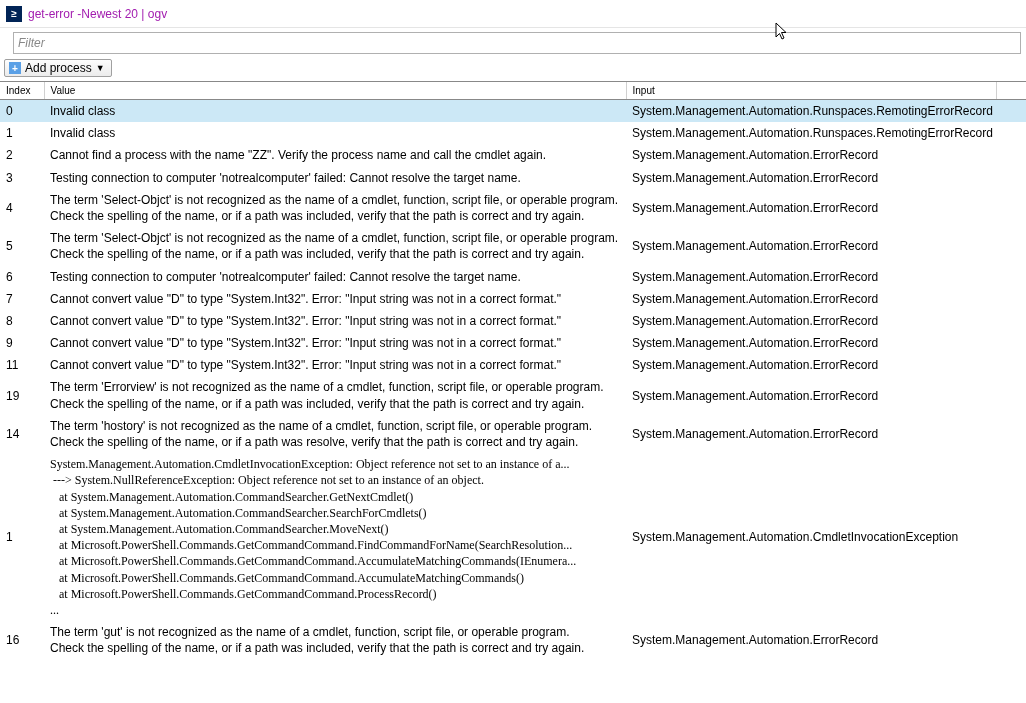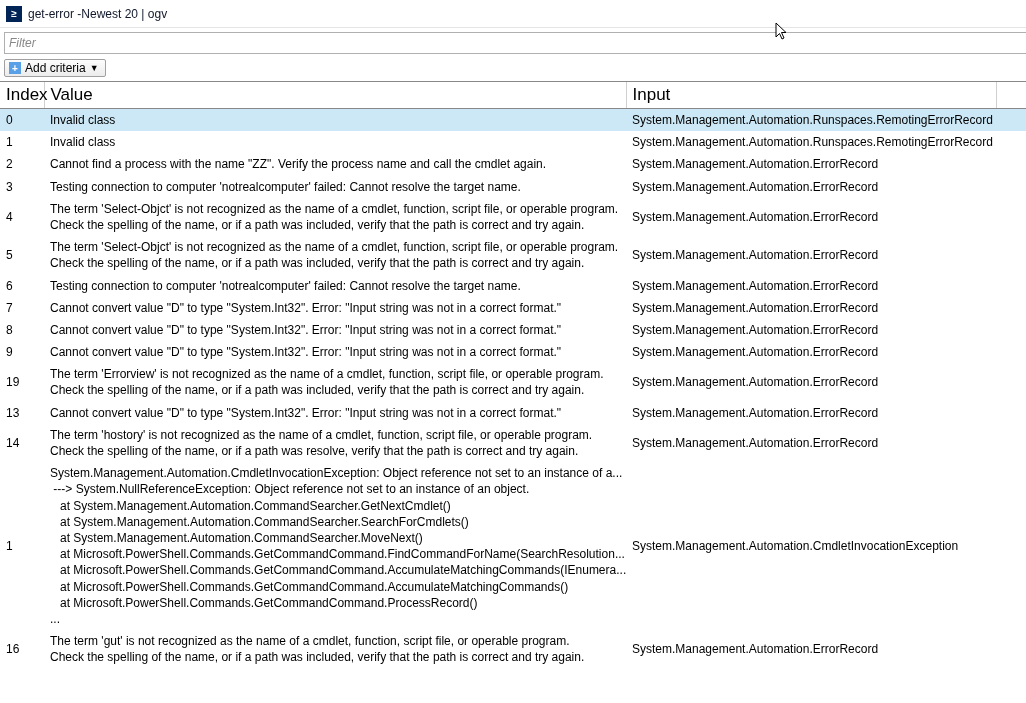--- a/index.html
+++ b/index.html
@@ -21,21 +21,21 @@
     border-bottom: 1px solid #e5e5e5;
   }
   .titlebar .ps-icon {
     width: 16px; height: 16px;
     background: #012456;
     color: #fff;
     display: flex; align-items: center; justify-content: center;
     font-size: 10px; font-weight: bold;
     margin-right: 6px;
   }
-  .titlebar .title { font-size: 12px; color: #0f172a; }
+  .titlebar .title { font-size: 12px; color: #a21caf; }
   .filter-box {
     width: 100%;
     height: 22px;
     border: 1px solid #b0b0b0;
     margin: 4px 4px 3px 4px;
     padding: 0 4px;
     font-size: 12px;
     font-style: italic;
     color: #888;
     display: flex;
@@ -70,65 +70,65 @@
     border-top: 1px solid #888;
   }
   table.grid {
     width: 100%;
     border-collapse: collapse;
     table-layout: fixed;
   }
   table.grid th {
     text-align: left;
     font-weight: normal;
-    font-size: 17px;
+    font-size: 10px;
     padding: 3px 6px;
     background: #ffffff;
     border-bottom: 1px solid #888;
     border-right: 1px solid #d0d0d0;
     color: #000;
   }
   table.grid td {
     padding: 3px 6px;
     font-size: 12px;
     vertical-align: middle;
     line-height: 1.35;
     border-bottom: 0;
   }
   col.idx { width: 44px; }
   col.val { width: 582px; }
   col.typ { width: 370px; }
   col.tail { width: 30px; }
   .idx-cell { padding-right: 10px; color:#000; }
   tr.sel td { background: #cce8f6; }
   .val-cell { white-space: pre-line; word-break: break-word; }
-  .stack { white-space: pre; font-family: Liberation Sans, sans-serif; }
+  .stack { white-space: pre; font-family: Liberation Serif, serif; }
   .cursor {
     position: absolute;
     pointer-events: none;
   }
 </style>
 </head>
 <body>
 
 <div class="titlebar">
   <span class="ps-icon">≥</span>
   <span class="title">get-error -Newest 20 | ogv</span>
 </div>
 
-<div style="padding:0 0px;">
+<div style="padding:0 9px;">
   <div class="filter-box">
     <span>Filter</span>
   </div>
 </div>
 
 <div class="criteria-bar">
   <span class="add-criteria-btn">
     <span class="plus">+</span>
-    <span>Add criteria</span>
+    <span>Add process</span>
     <span class="caret">▼</span>
   </span>
 </div>
 
 <div class="grid-wrapper">
   <table class="grid">
     <colgroup>
       <col class="idx">
         <col class="val">
         <col class="typ">
@@ -199,29 +199,29 @@
           <td>System.Management.Automation.ErrorRecord</td>
           <td></td>
         </tr>
         <tr>
           <td class="idx-cell">9</td>
           <td class="val-cell">Cannot convert value "D" to type "System.Int32". Error: "Input string was not in a correct format."</td>
           <td>System.Management.Automation.ErrorRecord</td>
           <td></td>
         </tr>
         <tr>
+          <td class="idx-cell">11</td>
+          <td class="val-cell">Cannot convert value "D" to type "System.Int32". Error: "Input string was not in a correct format."</td>
+          <td>System.Management.Automation.ErrorRecord</td>
+          <td></td>
+        </tr>
+        <tr>
           <td class="idx-cell">19</td>
           <td class="val-cell">The term 'Errorview' is not recognized as the name of a cmdlet, function, script file, or operable program.
 Check the spelling of the name, or if a path was included, verify that the path is correct and try again.</td>
-          <td>System.Management.Automation.ErrorRecord</td>
-          <td></td>
-        </tr>
-        <tr>
-          <td class="idx-cell">13</td>
-          <td class="val-cell">Cannot convert value "D" to type "System.Int32". Error: "Input string was not in a correct format."</td>
           <td>System.Management.Automation.ErrorRecord</td>
           <td></td>
         </tr>
         <tr>
           <td class="idx-cell">14</td>
           <td class="val-cell">The term 'hostory' is not recognized as the name of a cmdlet, function, script file, or operable program.
 Check the spelling of the name, or if a path was resolve, verify that the path is correct and try again.</td>
           <td>System.Management.Automation.ErrorRecord</td>
           <td></td>
         </tr>

